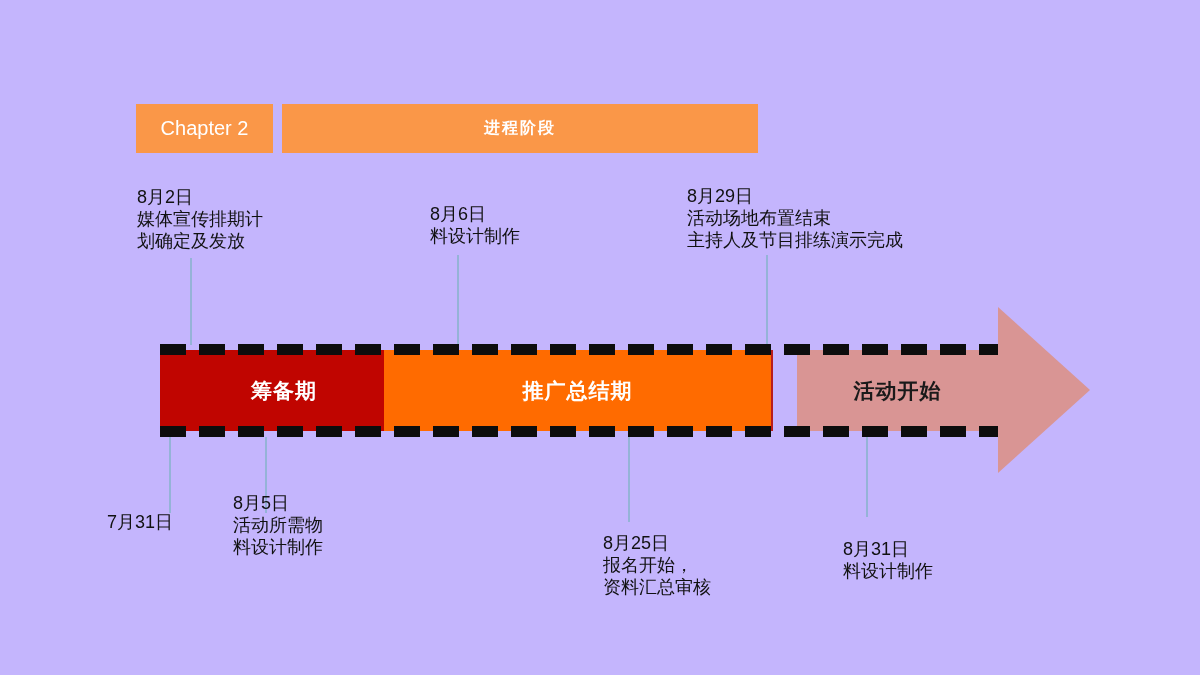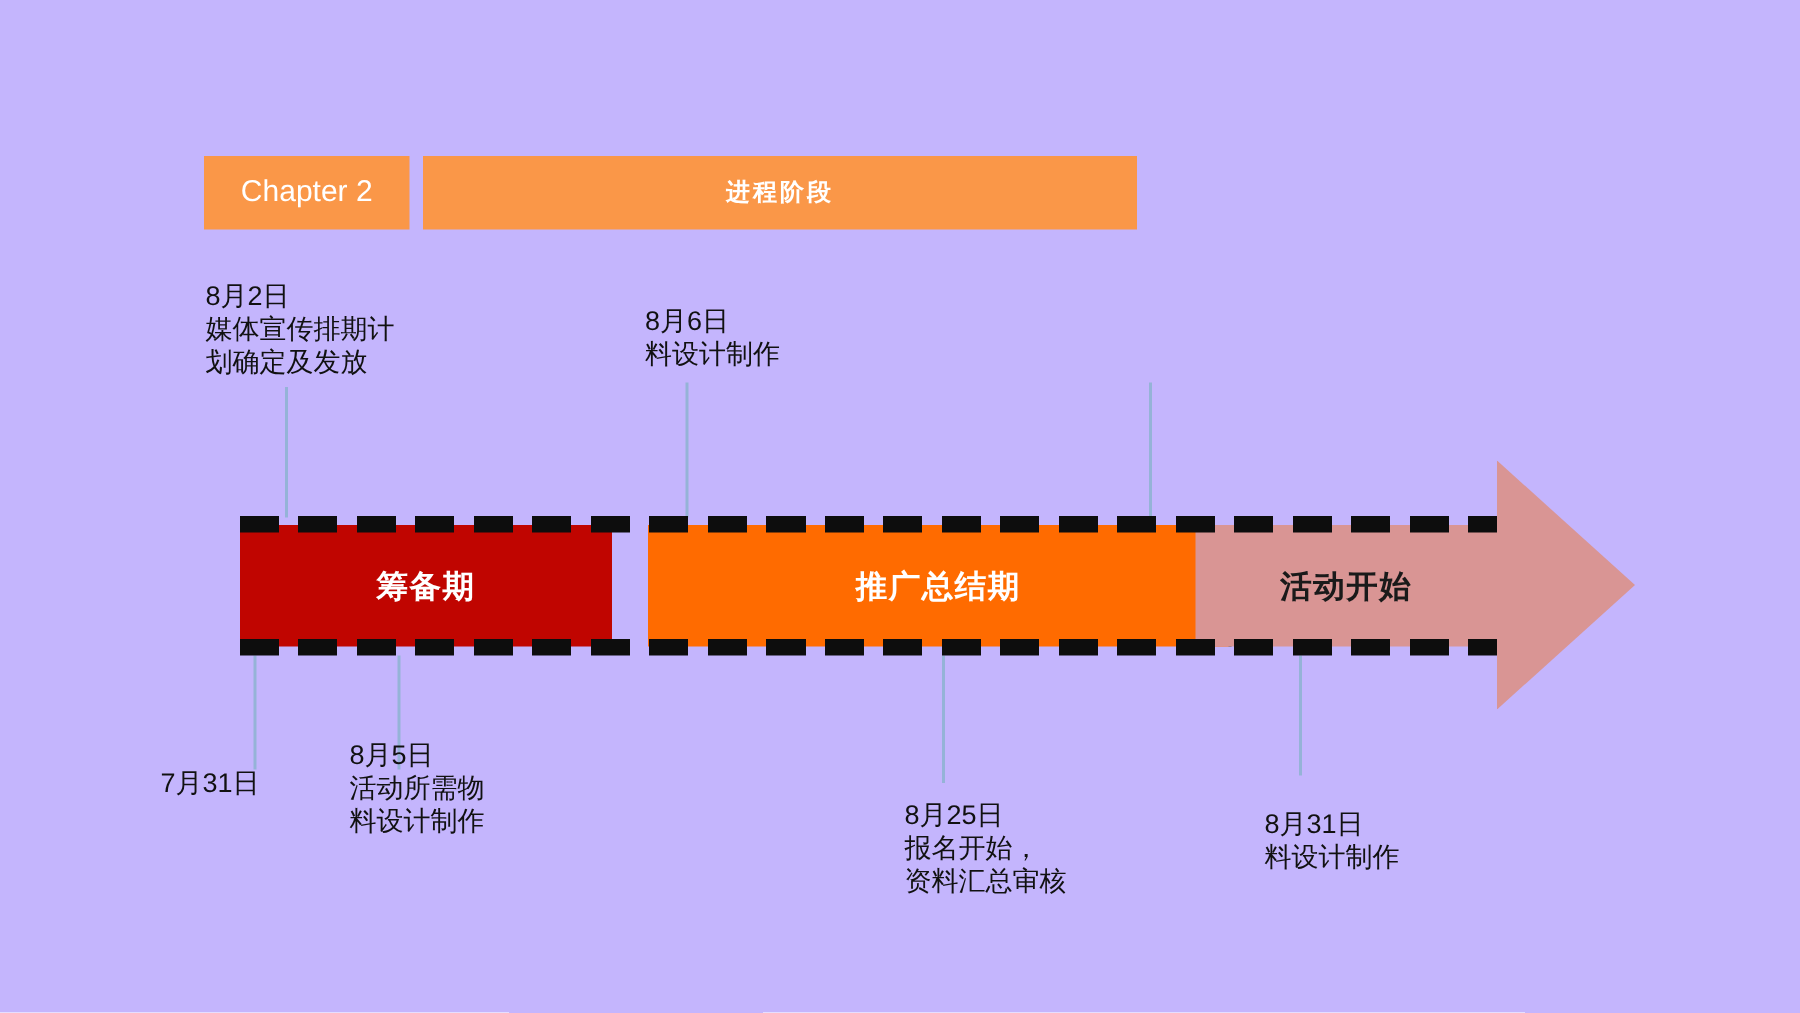--- a/index.html
+++ b/index.html
@@ -24,21 +24,21 @@
     position:absolute;left:282px;top:104px;width:476px;height:49px;
     background:var(--accent-orange);color:#fff;font-size:16px;font-weight:bold;
     letter-spacing:2px;display:flex;align-items:center;justify-content:center;
   }
   .seg{
     position:absolute;top:350px;height:81px;
     display:flex;align-items:center;justify-content:center;
   }
   .seg span{font-size:21px;font-weight:bold;letter-spacing:1px;}
   .seg-red{left:160px;width:248px;background:var(--phase-red);color:#fff;}
-  .seg-orange{left:432px;width:387px;background:var(--phase-orange);color:#fff;border-right:2px solid #0369a1;}
+  .seg-orange{left:384px;width:387px;background:var(--phase-orange);color:#fff;border-right:2px solid #b91c1c;}
   .seg-rose{left:797px;width:201px;background:var(--phase-rose);color:#1a1a1a;}
   .dash{
     position:absolute;left:160px;width:838px;height:11px;z-index:3;
     background:repeating-linear-gradient(90deg,var(--dash-black) 0 26px,transparent 26px 39px);
   }
   .dash-top{top:344px;}
   .dash-bottom{top:426px;}
   .arrowhead{
     position:absolute;left:998px;top:307px;width:92px;height:166px;
     background:var(--phase-rose);
@@ -58,20 +58,23 @@
 <div class="slide">
 
   <div class="chapter-box">Chapter 2</div>
   <div class="title-box">进程阶段</div>
 
   <div class="milestone" style="left:137px;top:186px">8月2日
 媒体宣传排期计
 划确定及发放</div>
   <div class="milestone" style="left:430px;top:203px">8月6日
 料设计制作</div>
+  <div class="milestone" style="left:687px;top:185px">8月29日
+活动场地布置结束
+主持人及节目排练演示完成</div>
 
   <div class="connector" style="left:190px;top:258px;height:87px"></div>
   <div class="connector" style="left:457px;top:255px;height:90px"></div>
   <div class="connector" style="left:766px;top:255px;height:90px"></div>
 
   <div class="seg seg-red">
     <span>筹备期</span>
   </div>
   <div class="seg seg-orange">
     <span>推广总结期</span>

